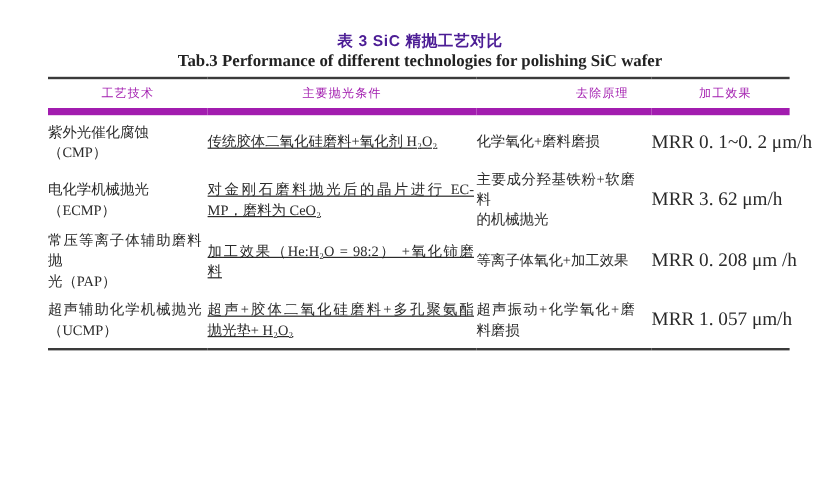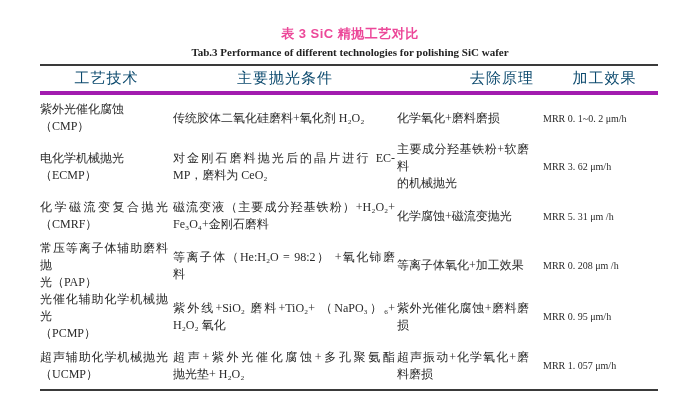--- a/index.html
+++ b/index.html
@@ -13,68 +13,68 @@
     font-family: "Liberation Serif", "DejaVu Serif", serif;
     overflow: hidden;
   }
   .caption-cn {
     padding-top: 26px;
     text-align: center;
     font-family: "Liberation Sans", "DejaVu Sans", sans-serif;
     font-size: 13px;
     font-weight: 700;
     line-height: 15px;
-    color: #ec4899;
+    color: #4c1d95;
     letter-spacing: 0.5px;
   }
   .caption-en {
     margin-top: 4px;
     text-align: center;
-    font-size: 11px;
+    font-size: 14px;
     font-weight: 700;
     line-height: 14px;
     color: #222222;
   }
   table.cmp {
     margin-left: 40px;
     margin-top: 5px;
     width: 618px;
     border-collapse: collapse;
     table-layout: fixed;
     border-top: 2px solid #3a3a3a;
     border-bottom: 2px solid #3a3a3a;
   }
   col.w1 { width: 133px; }
   col.w2 { width: 224px; }
   col.w3 { width: 146px; }
   col.w4 { width: 115px; }
   thead th {
     height: 28px;
     font-weight: 400;
-    font-size: 15px;
+    font-size: 10px;
     text-align: center;
     vertical-align: middle;
-    border-bottom: 4px solid #a21caf;
-    color: #0c4a6e;
+    border-bottom: 6px solid #a21caf;
+    color: #a21caf;
     letter-spacing: 1px;
   }
   thead th.h3 { padding-left: 64px; }
   thead th.h4 { padding-left: 8px; text-align: center; }
   tbody td {
     height: 48px;
     vertical-align: middle;
     font-size: 12px;
     line-height: 17px;
     color: #2a2a2a;
     padding: 0;
   }
   td.c1 { padding-right: 5px; }
-  td.c2 { padding-right: 2px; }
+  td.c2 { padding-right: 2px; text-decoration: underline; }
   td.c3 { padding-right: 14px; }
-  td.c4 { font-size: 10px; white-space: nowrap; margin-top: 34px; }
+  td.c4 { font-size: 16px; white-space: nowrap; margin-top: 34px; }
   .ln { text-align: left; }
   .ln.j { text-align: justify; text-align-last: justify; }
   .ln:empty { display: none; }
 </style>
 </head>
 <body>
 
 <div class="page">
 
   <div class="caption-cn">表 3  SiC 精抛工艺对比</div>
@@ -121,70 +121,40 @@
           <div class="ln">MP，磨料为 CeO₂</div>
         </td>
         <td class="c3">
           <div class="ln j">主要成分羟基铁粉+软磨料</div>
           <div class="ln">的机械抛光</div>
         </td>
         <td class="c4">MRR 3. 62 μm/h</td>
       </tr>
       <tr>
         <td class="c1">
-          <div class="ln j">化学磁流变复合抛光</div>
-          <div class="ln">（CMRF）</div>
-        </td>
-        <td class="c2">
-          <div class="ln j">磁流变液（主要成分羟基铁粉）+H₂O₂+</div>
-          <div class="ln">Fe₃O₄+金刚石磨料</div>
-        </td>
-        <td class="c3">
-          <div class="ln">化学腐蚀+磁流变抛光</div>
-
-        </td>
-        <td class="c4">MRR 5. 31 μm /h</td>
-      </tr>
-      <tr>
-        <td class="c1">
           <div class="ln j">常压等离子体辅助磨料抛</div>
           <div class="ln">光（PAP）</div>
         </td>
         <td class="c2">
-          <div class="ln j">等离子体（He:H₂O = 98:2） +氧化铈磨</div>
+          <div class="ln j">加工效果（He:H₂O = 98:2） +氧化铈磨</div>
           <div class="ln">料</div>
         </td>
         <td class="c3">
           <div class="ln">等离子体氧化+加工效果</div>
 
         </td>
         <td class="c4">MRR 0. 208 μm /h</td>
       </tr>
       <tr>
         <td class="c1">
-          <div class="ln j">光催化辅助化学机械抛光</div>
-          <div class="ln">（PCMP）</div>
-        </td>
-        <td class="c2">
-          <div class="ln j">紫外线+SiO₂ 磨料+TiO₂+ （NaPO₃）₆+</div>
-          <div class="ln">H₂O₂ 氧化</div>
-        </td>
-        <td class="c3">
-          <div class="ln j">紫外光催化腐蚀+磨料磨</div>
-          <div class="ln">损</div>
-        </td>
-        <td class="c4">MRR 0. 95 μm/h</td>
-      </tr>
-      <tr>
-        <td class="c1">
           <div class="ln j">超声辅助化学机械抛光</div>
           <div class="ln">（UCMP）</div>
         </td>
         <td class="c2">
-          <div class="ln j">超声+紫外光催化腐蚀+多孔聚氨酯</div>
+          <div class="ln j">超声+胶体二氧化硅磨料+多孔聚氨酯</div>
           <div class="ln">抛光垫+ H₂O₂</div>
         </td>
         <td class="c3">
           <div class="ln j">超声振动+化学氧化+磨</div>
           <div class="ln">料磨损</div>
         </td>
         <td class="c4">MRR 1. 057 μm/h</td>
       </tr>
     </tbody>
   </table>

